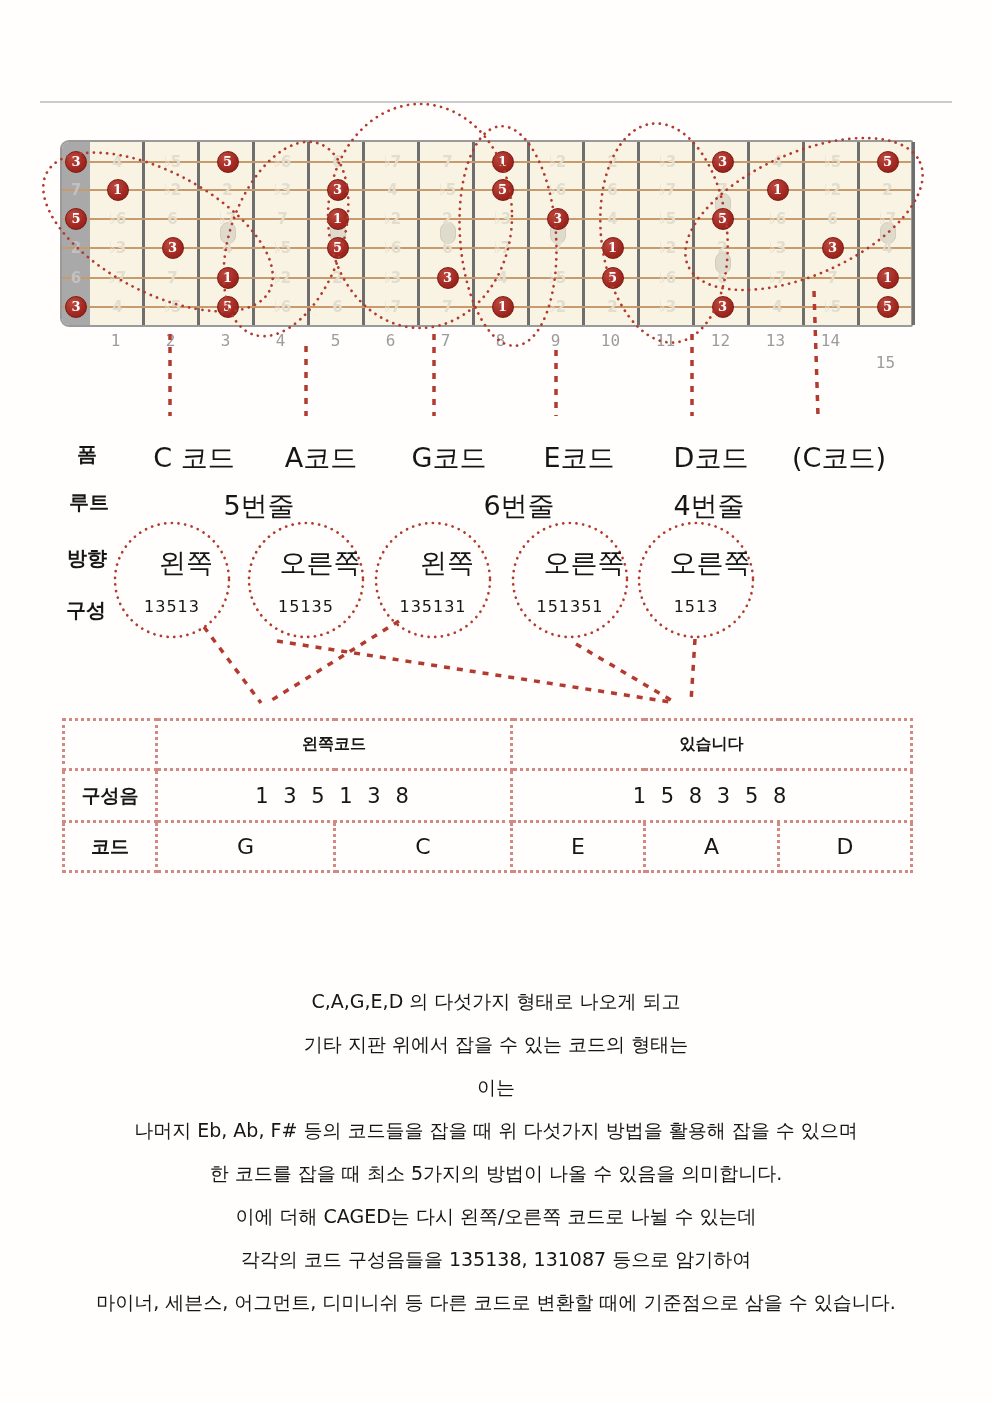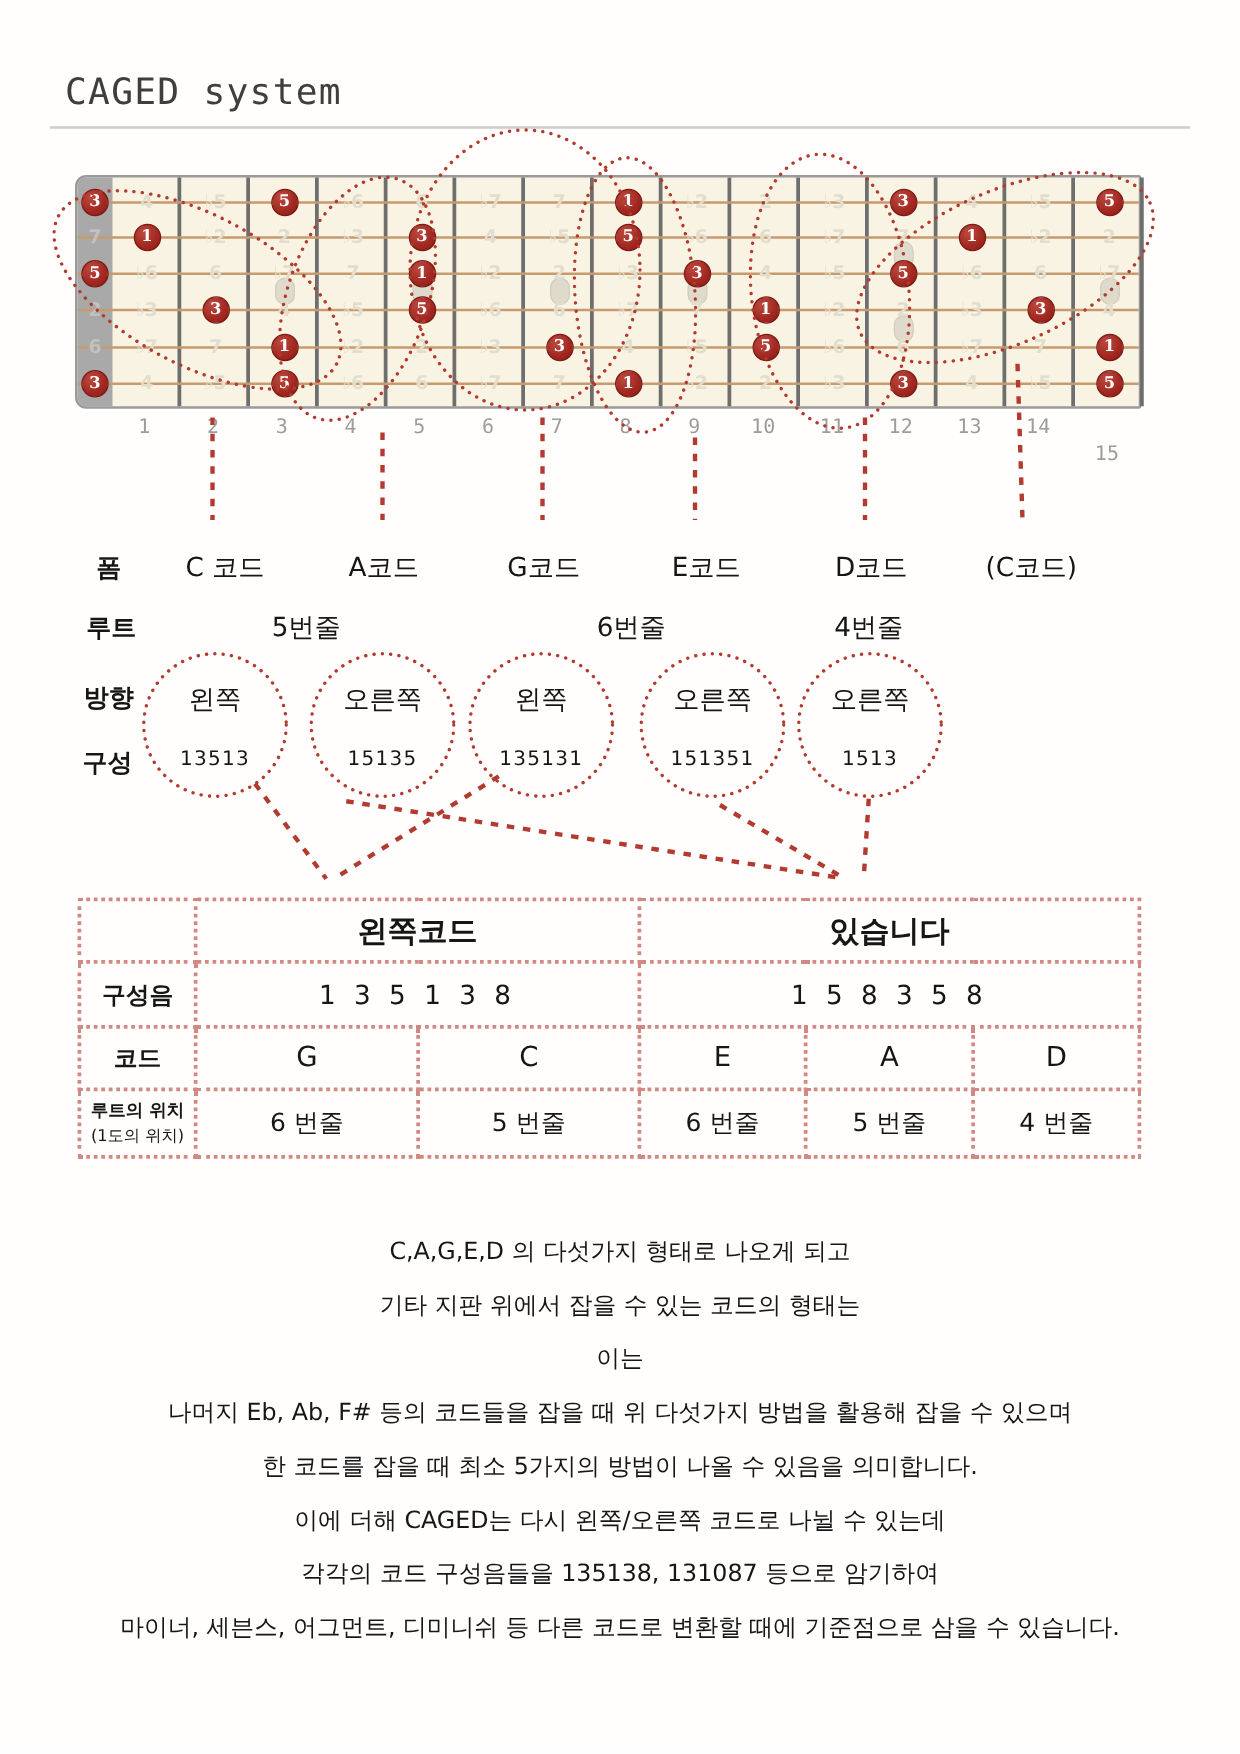--- a/index.html
+++ b/index.html
@@ -38,48 +38,47 @@
   .fret-numbers{left:60px;top:331px;width:853px;height:22px;}
   .fret-num{position:absolute;transform:translateX(-50%);font-family:"DejaVu Sans Mono",monospace;
             font-size:16px;color:var(--fretnum);}
 
   
   .anno-layer{position:absolute;left:0;top:0;width:992px;height:1403px;pointer-events:none;}
   .dotted{fill:none;stroke:var(--accent);stroke-width:2.7;stroke-dasharray:0.1 6.6;stroke-linecap:round;}
   .dashline{fill:none;stroke:var(--accent);stroke-width:3.5;stroke-dasharray:6 7;}
 
   
-  .hand{font-size:21px;font-weight:500;color:var(--text);}
+  .hand{font-size:27px;font-weight:500;color:var(--text);margin-left:14px;}
   .row-label{font-size:20px;font-weight:600;}
   .comp{font-size:16px;letter-spacing:1px;}
 
   
   .chord-table{left:62px;top:718px;width:848px;border-collapse:collapse;table-layout:fixed;}
   .chord-table td{border:3px dotted var(--table-border);text-align:center;vertical-align:middle;
                   padding:0;overflow:hidden;}
-  .chord-table .hdr{font-size:24px;font-weight:600;}
+  .chord-table .hdr{font-size:16px;font-weight:600;}
   .chord-table .lblcell{font-size:19px;font-weight:600;}
   .chord-table .notes{font-size:21px;letter-spacing:4px;font-weight:500;}
   .chord-table .chord{font-size:22px;font-weight:500;}
   .chord-table .rootpos{font-size:20px;font-weight:500;}
   .chord-table .small{font-size:14px;font-weight:600;line-height:1.5;}
   .chord-table .smaller{font-size:13px;font-weight:500;}
   .r1{height:50px;} .r2{height:52px;} .r3{height:50px;} .r4{height:54px;}
 
   
   .paragraph{left:0;top:980px;width:992px;}
   .paragraph p{margin:0;height:43px;line-height:43px;text-align:center;font-size:19px;
                font-weight:500;color:var(--text);}
 </style>
 </head>
 <body>
 
 <div class="page">
 
-  <div class="abs title">CAGED system</div>
   <div class="abs title-rule"></div>
 
   <div class="abs fretboard">
     <div class="nut"></div>
   <div class="inlay" style="left: 157.5px; top: 80px;"></div>
       <div class="inlay" style="left: 267.5px; top: 80px;"></div>
       <div class="inlay" style="left: 377.5px; top: 80px;"></div>
       <div class="inlay" style="left: 487.5px; top: 80px;"></div>
       <div class="inlay" style="left: 652.5px; top: 51px;"></div>
       <div class="inlay" style="left: 652.5px; top: 110px;"></div>
@@ -298,31 +297,20 @@
       <td class="notes" colspan="3">1 5 8 3 5 8</td>
     </tr>
     <tr class="r3">
       <td class="lblcell">코드</td>
       <td class="chord">G</td>
       <td class="chord">C</td>
       <td class="chord">E</td>
       <td class="chord">A</td>
       <td class="chord">D</td>
     </tr>
-    <tr class="r4">
-      <td class="lblcell">
-        <div class="small">루트의 위치</div>
-        <div class="smaller">(1도의 위치)</div>
-      </td>
-      <td class="rootpos">6 번줄</td>
-      <td class="rootpos">5 번줄</td>
-      <td class="rootpos">6 번줄</td>
-      <td class="rootpos">5 번줄</td>
-      <td class="rootpos">4 번줄</td>
-    </tr>
   </tbody>
     </table>
 
   <div class="abs paragraph">
     <p>C,A,G,E,D 의 다섯가지 형태로 나오게 되고</p>
     <p>기타 지판 위에서 잡을 수 있는 코드의 형태는</p>
     <p>이는</p>
     <p>나머지 Eb, Ab, F# 등의 코드들을 잡을 때 위 다섯가지 방법을 활용해 잡을 수 있으며</p>
     <p>한 코드를 잡을 때 최소 5가지의 방법이 나올 수 있음을 의미합니다.</p>
     <p>이에 더해 CAGED는 다시 왼쪽/오른쪽 코드로 나뉠 수 있는데</p>

